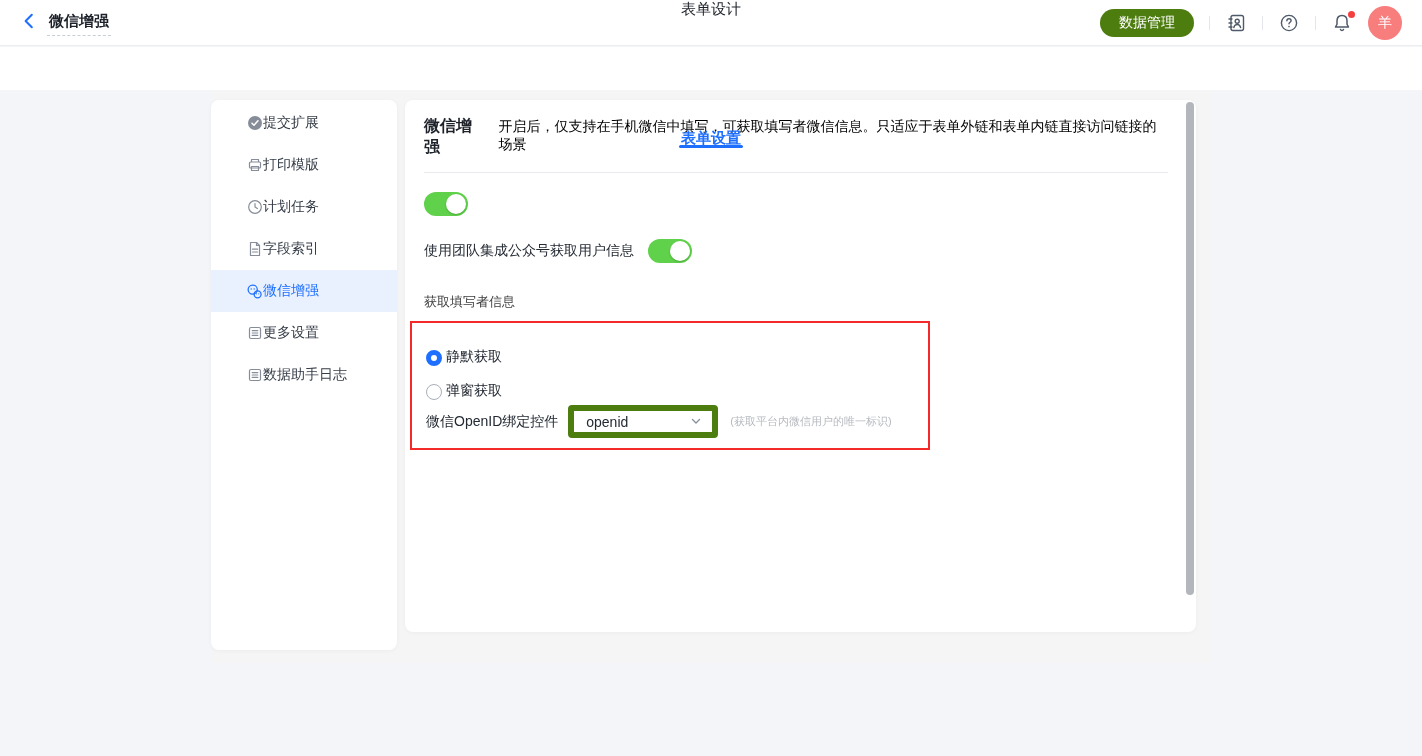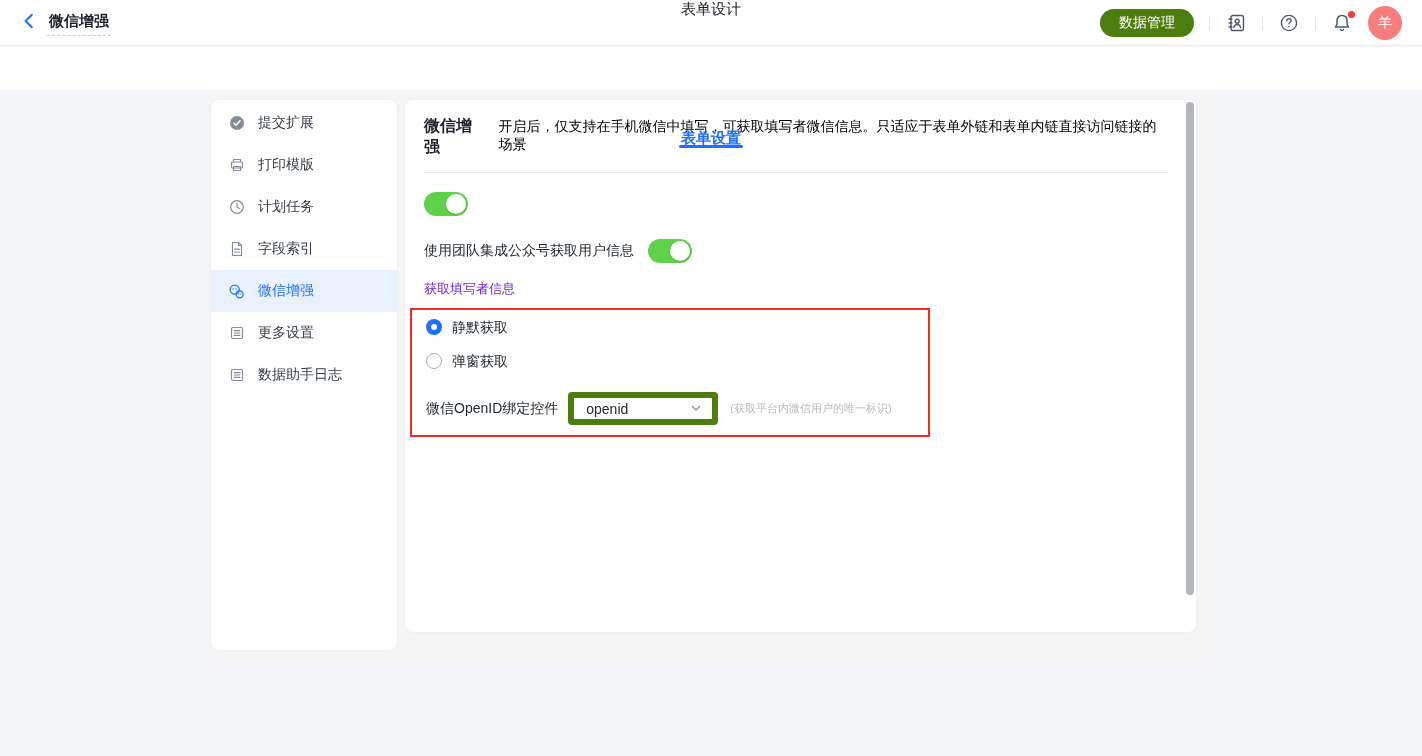--- a/index.html
+++ b/index.html
@@ -25,44 +25,44 @@
   .avatar { width:34px; height:34px; border-radius:50%; background:#f87d7d; color:#fff; font-size:14px;
             display:flex; align-items:center; justify-content:center; cursor:pointer; }
 
   
   .subheader-band { position:absolute; top:47px; left:0; width:1422px; height:43px; background:#fff; }
   .content-bg { position:absolute; top:90px; left:211px; width:1000px; height:573px; background:#f5f5f6; }
 
   
   .sidebar-card { position:absolute; left:211px; top:100px; width:186px; height:550px; background:#fff;
                   border-radius:8px; box-shadow:0 1px 4px rgba(0,0,0,0.04); padding-top:2px; z-index:5; }
-  .side-item { display:flex; align-items:center; height:42px; padding-left:17px; gap:13px; font-size:14px;
+  .side-item { display:flex; align-items:center; height:42px; padding-left:35px; font-size:14px;
                color:#363d47; cursor:pointer; }
   .side-item .si-icon { width:17px; height:17px; display:flex; align-items:center; justify-content:center; color:#868d99; }
   .side-item.active { background:#e9f1fe; color:#1e6fff; }
   .side-item.active .si-icon { color:#1e6fff; }
 
   
   .main-card { position:absolute; left:405px; top:100px; width:791px; height:532px; background:#fff;
                border-radius:8px; box-shadow:0 1px 4px rgba(0,0,0,0.04); padding:16px 28px 0 19px; z-index:5; }
   .scroll-thumb { position:absolute; top:2px; right:2px; width:8px; height:493px; border-radius:4px; background:#b3b6bb; cursor:grab; }
   .main-header { display:flex; align-items:baseline; gap:12px; padding-bottom:14px; border-bottom:1px solid #e8eaed; }
   .main-title { font-size:16px; font-weight:bold; color:#1d2129; }
   .main-desc { font-size:14px; color:#000000; }
   .switch { width:44px; height:24px; border-radius:12px; background:#5fd14a; position:relative; cursor:pointer; flex:none; }
   .switch .knob { position:absolute; top:2px; right:2px; width:20px; height:20px; border-radius:50%; background:#fff;
                   box-shadow:0 1px 2px rgba(0,0,0,0.2); }
   .master-switch { margin-top:19px; }
   .row-official { margin-top:23px; display:flex; align-items:center; gap:14px; }
   .field-label { font-size:14px; color:#242a33; }
-  .sub-label { margin-top:17px; font-size:13px; color:#6d28d9; }
+  .sub-label { margin-top:30px; font-size:13px; color:#404040; }
 
   .highlight-box { margin-top:10px; margin-left:-14px; width:520px; height:129px; border:2px solid #f42a2a;
                    padding:9px 0 0 14px; }
-  .radio-row { display:flex; align-items:flex-start; gap:10px; height:34px; cursor:pointer; }
+  .radio-row { display:flex; align-items:flex-end; gap:4px; height:34px; cursor:pointer; }
   .radio { width:16px; height:16px; border-radius:50%; background:#fff; flex:none; }
   .radio.checked { border:5px solid #1e6fff; }
   .radio.unchecked { border:1px solid #a9aeb8; }
   .radio-label { font-size:14px; color:#242a33; }
   .row-openid { margin-top:5px; display:flex; align-items:center; }
   .select-box { margin-left:10px; width:150px; height:33px; border:6px solid #4d7c0f; border-radius:4px; background:#fff;
                 display:flex; align-items:center; justify-content:space-between; padding:0 10px 0 12px; cursor:pointer; }
   .select-value { font-size:14px; color:#242a33; }
   .hint-text { margin-left:12px; font-size:11px; color:#b6babf; }
 </style>

